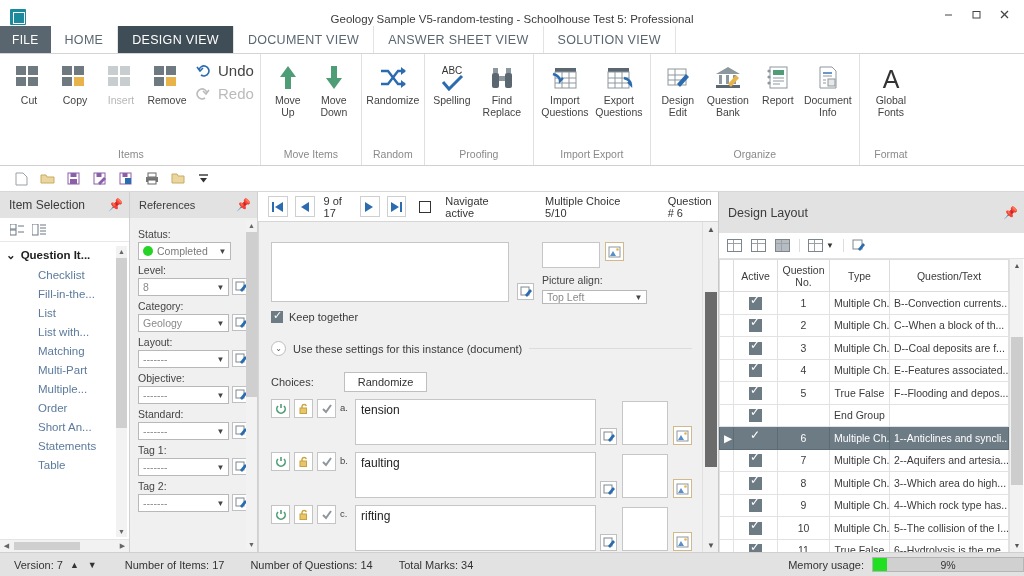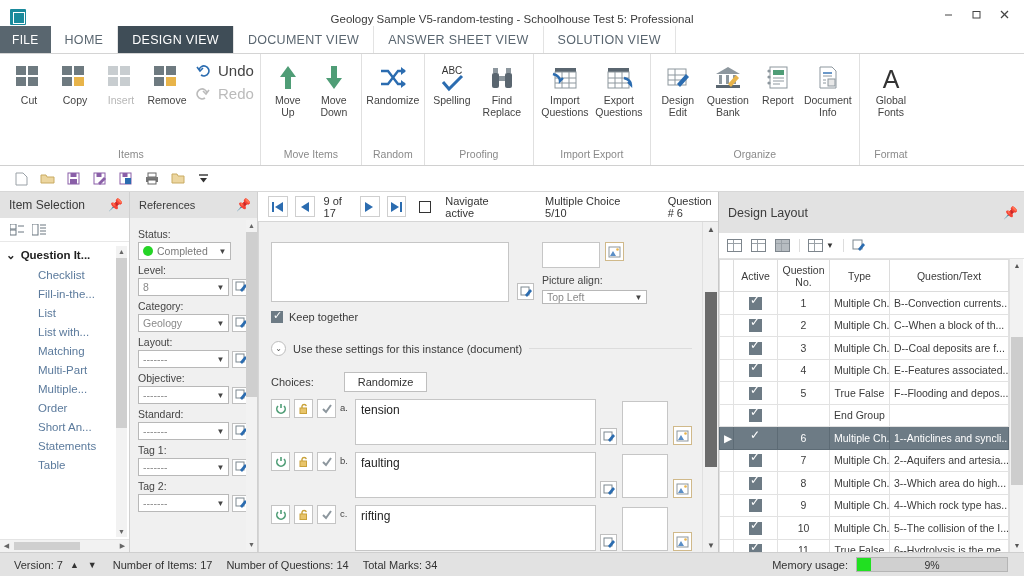--- a/index.html
+++ b/index.html
@@ -83,21 +83,21 @@
   .hscroll { height: 13px; background: #f2f2f2; display: flex; align-items: center;
              border-top: 1px solid #e4e4e4; flex: none; position: relative; }
   .hscroll .thumb { position: absolute; left: 14px; width: 66px; top: 2px; bottom: 2px; background: #cfcfcf; }
   .hscroll .ar { width: 13px; text-align: center; font-size: 7px; color: #666; }
 
   
   .refs { width: 128px; background: #f0f0f0; border-right: 1px solid #d0d0d0;
           display: flex; flex-direction: column; }
   .refs-body { flex: 1; padding: 6px 8px 0 8px; position: relative; overflow: hidden; }
   .flabel { font-size: 10.5px; color: #444; margin: 4px 0 2px; }
-  .fieldrow { display: flex; align-items: center; gap: 3px; }
+  .fieldrow { display: flex; gap: 3px; }
   .combo { height: 18px; background: #fff; border: 1px solid #b8b8b8; display: flex;
            align-items: center; flex: 1; min-width: 0; font-size: 10.5px; color: #8a8a8a; padding-left: 4px; }
   .combo .cval { flex: 1; overflow: hidden; white-space: nowrap; }
   .combo .carrow { width: 15px; text-align: center; color: #444; font-size: 8px; }
   .combo.status { color: #7a7a7a; }
   .dot { width: 10px; height: 10px; border-radius: 50%; background: #25d426; margin-right: 4px; flex: none; }
   .editbtn { width: 17px; height: 17px; border: 1px solid #c0c0c0; background: #fff;
              display: flex; align-items: center; justify-content: center; flex: none; }
 
   
@@ -166,22 +166,22 @@
              position: relative; vertical-align: middle; }
   .cellchk::after { content: "✓"; position: absolute; left: 1px; top: -4px; color: #fff; font-size: 12px; }
   tr.sel .cellchk { background: transparent; }
   .dl-scroll { width: 14px; background: #f2f2f2; position: relative; border-left: 1px solid #e0e0e0; }
   .dl-scroll .ar { position: absolute; left: 0; width: 14px; height: 13px; display: flex;
                    align-items: center; justify-content: center; font-size: 7px; color: #555; }
   .dl-scroll .thumb { position: absolute; left: 1px; width: 12px; background: #cdcdcd; }
 
   
   .statusbar { height: 24px; background: #e2e2e2; display: flex; align-items: center;
-               padding: 0 16px 0 14px; font-size: 11px; color: #333; flex: none;
-               border-top: 1px solid #cfcfcf; gap: 14px; }
+               padding: 0 0 0 14px; font-size: 11px; color: #333; flex: none;
+               border-top: 1px solid #cfcfcf; gap: 26px; }
   .sb-right { margin-left: auto; display: flex; align-items: center; gap: 8px; }
   .memwrap { width: 152px; height: 15px; background: #d0d0d0; border: 1px solid #b5b5b5;
              position: relative; display: flex; align-items: center; justify-content: center; }
   .memfill { position: absolute; left: 0; top: 0; bottom: 0; width: 14px; background: #21e021; }
   .memtxt { position: relative; font-size: 10.5px; color: #333; }
   .arrows { letter-spacing: 2px; font-size: 9px; }
   svg { display: block; }
 </style>
 </head>
 <body>

